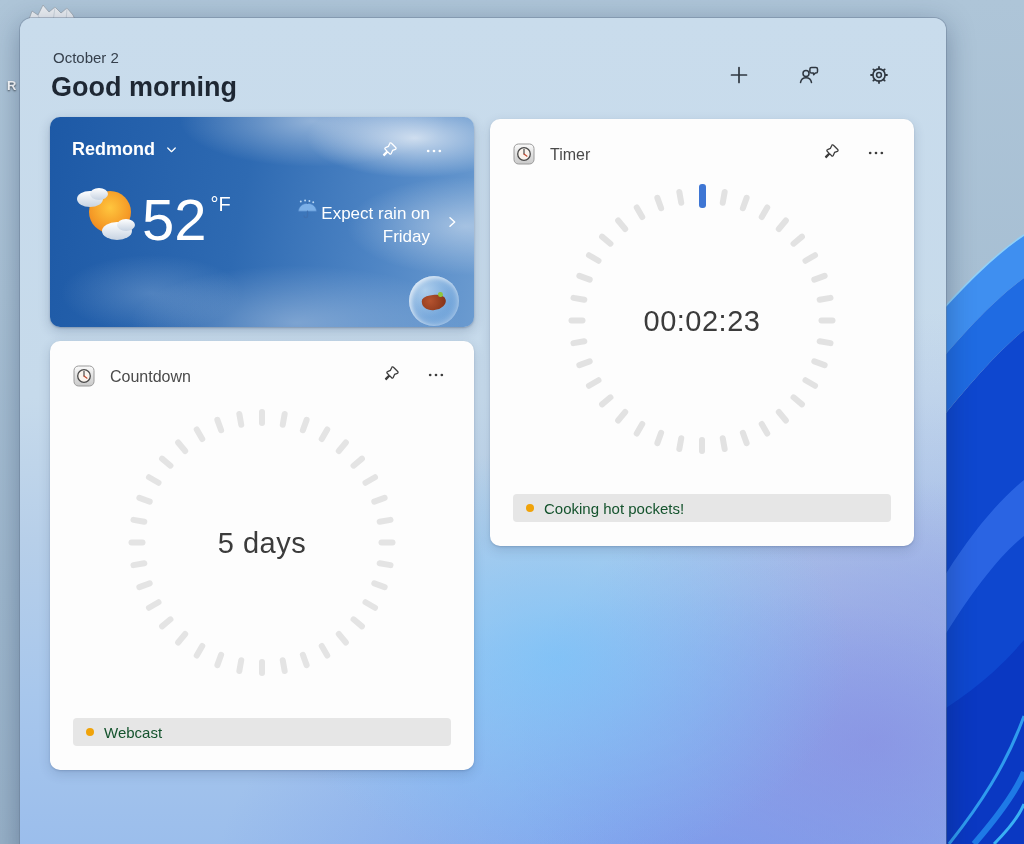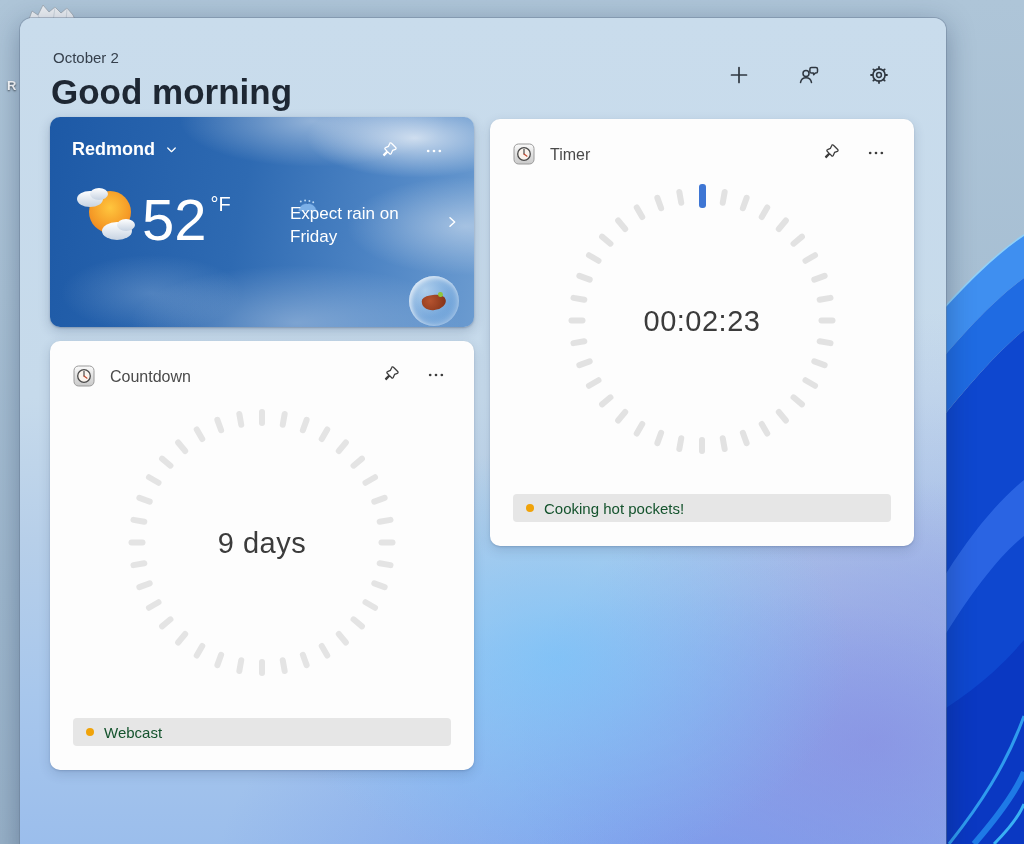--- a/index.html
+++ b/index.html
@@ -26,21 +26,21 @@
     background:
       radial-gradient(420px 300px at 58% 76%, rgba(120,195,250,.75), rgba(120,195,250,0) 70%),
       radial-gradient(520px 380px at 92% 86%, rgba(136,140,225,.70), rgba(136,140,225,0) 70%),
       radial-gradient(700px 420px at 75% 104%, rgba(100,140,240,.65), rgba(100,140,240,0) 72%),
       radial-gradient(500px 400px at 101% 68%, rgba(130,150,230,.32), rgba(130,150,230,0) 70%),
       linear-gradient(180deg, #c9dcec 0%, #c6daeb 45%, #b7cfe9 62%, #a8c7ec 80%, #9abdec 100%);
     box-shadow: 0 0 0 1px rgba(105,125,148,.45), 0 6px 28px rgba(15,35,70,.35);
   }
 
   .panel-date { position: absolute; left: 33px; top: 31px; font-size: 15px; color: #353f4b; }
-  .panel-greeting { position: absolute; left: 31px; top: 54px; font-size: 35px; font-weight: 600; color: #1e2733; }
+  .panel-greeting { position: absolute; left: 31px; top: 54px; font-size: 27px; font-weight: 600; color: #1e2733; }
 
   .panel-toolbar { position: absolute; top: 44px; right: 54px; display: flex; gap: 44px; }
   .tool-btn { width: 26px; height: 26px; background: transparent; border: none; cursor: pointer; padding: 0; display: flex; align-items: center; justify-content: center; }
   .tool-btn svg { width: 24px; height: 24px; }
 
   
   .card { position: absolute; border-radius: 10px; }
   .white-card {
     background: #fdfdfd;
     box-shadow: 0 1px 2px rgba(30,50,90,.18), 0 4px 12px rgba(30,50,90,.16);
@@ -89,21 +89,21 @@
     color: #fff;
   }
   .w-location-row { position: absolute; left: 22px; top: 22px; display: flex; align-items: center; gap: 9px; background: transparent; border: none; cursor: pointer; color: #fff; }
   .w-location { font-size: 18px; font-weight: bold; }
   .w-actions { position: absolute; right: 30px; top: 24px; display: flex; gap: 26px; }
   .w-sun-icon { position: absolute; left: 23px; top: 64px; width: 66px; height: 66px; }
   .w-temp-wrap { position: absolute; left: 92px; top: 74px; display: flex; }
   .w-temp { font-size: 58px; font-weight: 300; line-height: 1; }
   .w-unit { font-size: 20px; margin: 2px 0 0 4px; }
   .w-umbrella-icon { position: absolute; left: 246px; top: 82px; width: 23px; height: 23px; }
-  .w-alert { position: absolute; right: 44px; top: 85px; width: 140px; text-align: left; font-size: 17px; line-height: 23px; }
+  .w-alert { position: absolute; right: 44px; top: 85px; width: 140px; text-align: right; font-size: 17px; line-height: 23px; }
   .w-alert-chevron { position: absolute; right: 14px; top: 97px; width: 16px; height: 16px; background: transparent; border: none; cursor: pointer; padding: 0; }
   .w-forecast-btn {
     position: absolute; left: 50%; bottom: 10px; transform: translateX(-50%);
     height: 29px; padding: 0 20px; border: none; border-radius: 15px;
     background: rgba(255,255,255,.28); color: #fff; font-size: 15px;
     font-family: inherit; cursor: pointer; white-space: nowrap;
   }
   .w-bubble {
     position: absolute; right: 15px; bottom: 1px; width: 50px; height: 50px; border-radius: 50%;
     background: radial-gradient(circle at 32% 28%, rgba(218,240,255,.65), rgba(150,200,245,.35) 55%, rgba(95,155,220,.48));
@@ -392,20 +392,20 @@
         <div class="tick" style="background: rgb(228, 228, 228); transform: rotate(270deg) translateY(-125px);"></div>
         <div class="tick" style="background: rgb(228, 228, 228); transform: rotate(280deg) translateY(-125px);"></div>
         <div class="tick" style="background: rgb(228, 228, 228); transform: rotate(290deg) translateY(-125px);"></div>
         <div class="tick" style="background: rgb(228, 228, 228); transform: rotate(300deg) translateY(-125px);"></div>
         <div class="tick" style="background: rgb(228, 228, 228); transform: rotate(310deg) translateY(-125px);"></div>
         <div class="tick" style="background: rgb(228, 228, 228); transform: rotate(320deg) translateY(-125px);"></div>
         <div class="tick" style="background: rgb(228, 228, 228); transform: rotate(330deg) translateY(-125px);"></div>
         <div class="tick" style="background: rgb(228, 228, 228); transform: rotate(340deg) translateY(-125px);"></div>
         <div class="tick" style="background: rgb(228, 228, 228); transform: rotate(350deg) translateY(-125px);"></div>
       </div>
-    <div class="dial-time">9 days</div>
+    <div class="dial-time">5 days</div>
     <div class="status-bar">
       <span class="status-dot"></span>
       <span class="status-label">Webcast</span>
     </div>
   </div>
 
 </div>
 
 </body></html>

